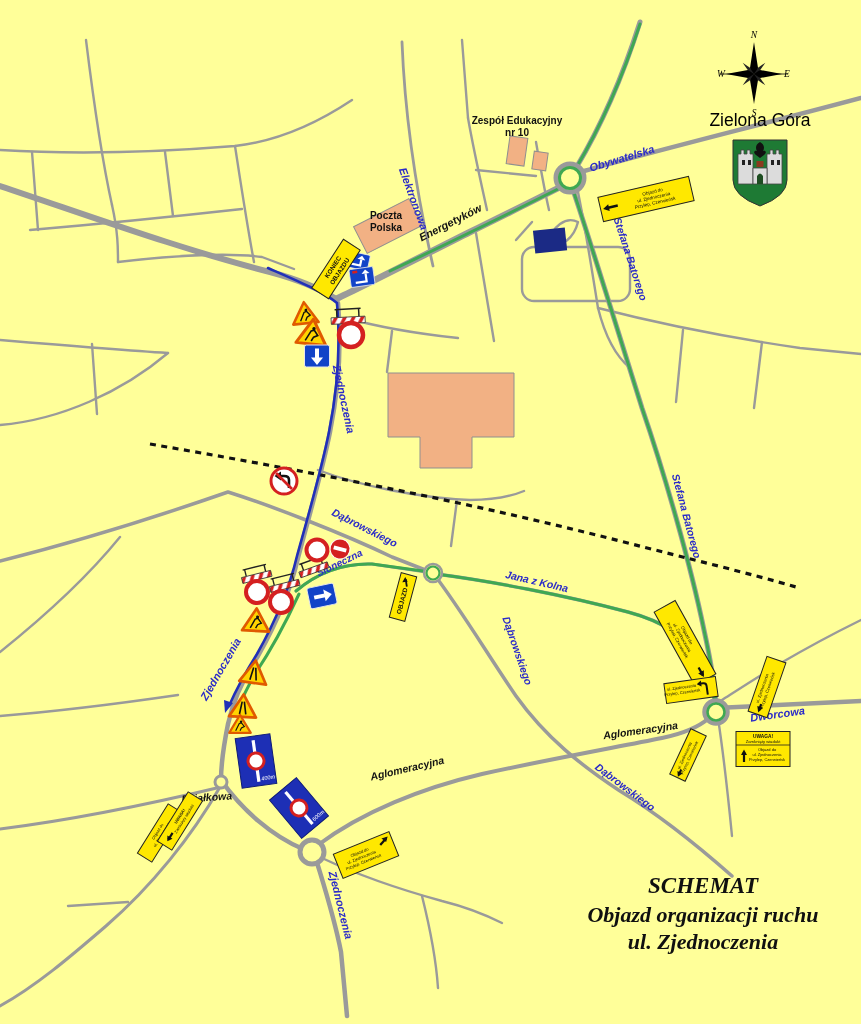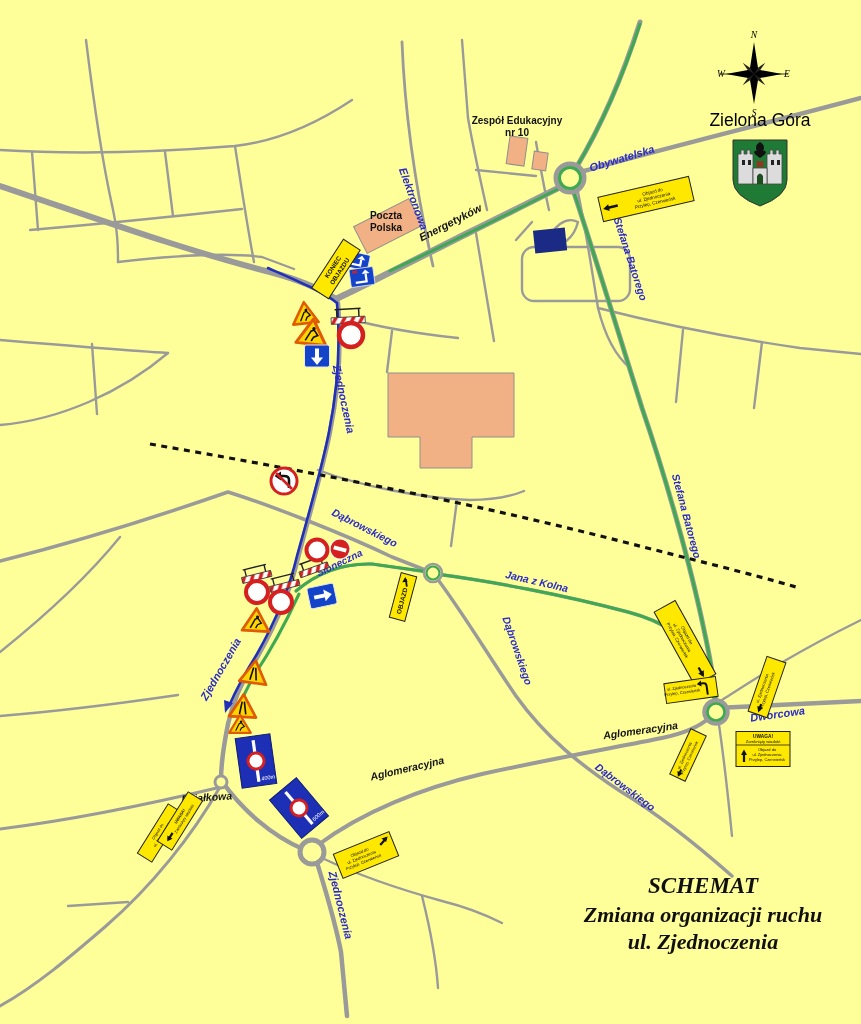--- a/index.html
+++ b/index.html
@@ -397,16 +397,16 @@
       <text class="bt" font-size="4.2" x="-5" y="1.8">ul. Zjednoczenia</text>
       <text class="bt" font-size="4.2" x="-5" y="7">Przylep, Czerwieńsk</text>
       <line x1="17" y1="-4" x2="25" y2="-8" stroke="#111" stroke-width="2.2"></line>
       <path d="M27,-9 L20.5,-9.5 L23.5,-4.5 Z" fill="#111"></path>
     </g>
   </g>
 </svg>
 
 <div class="title-block">
   <div class="t1">SCHEMAT</div>
-  <div class="t2">Zmiana organizacji ruchu</div>
+  <div class="t2">Objazd organizacji ruchu</div>
   <div class="t3">ul. Zjednoczenia</div>
 </div>
 </div>
 
 </body></html>

